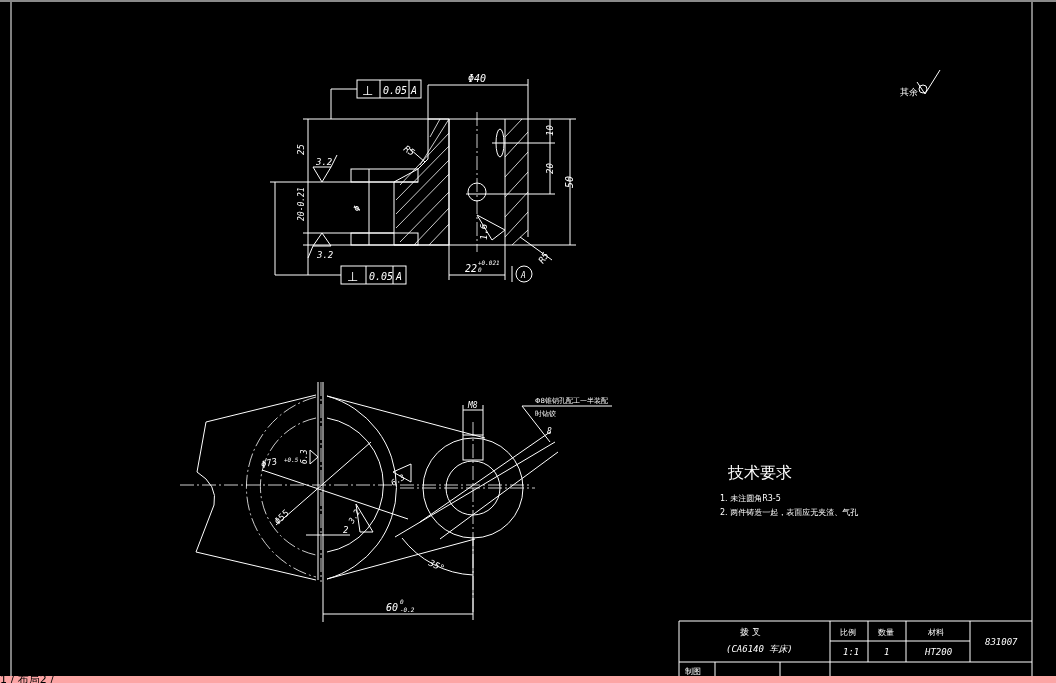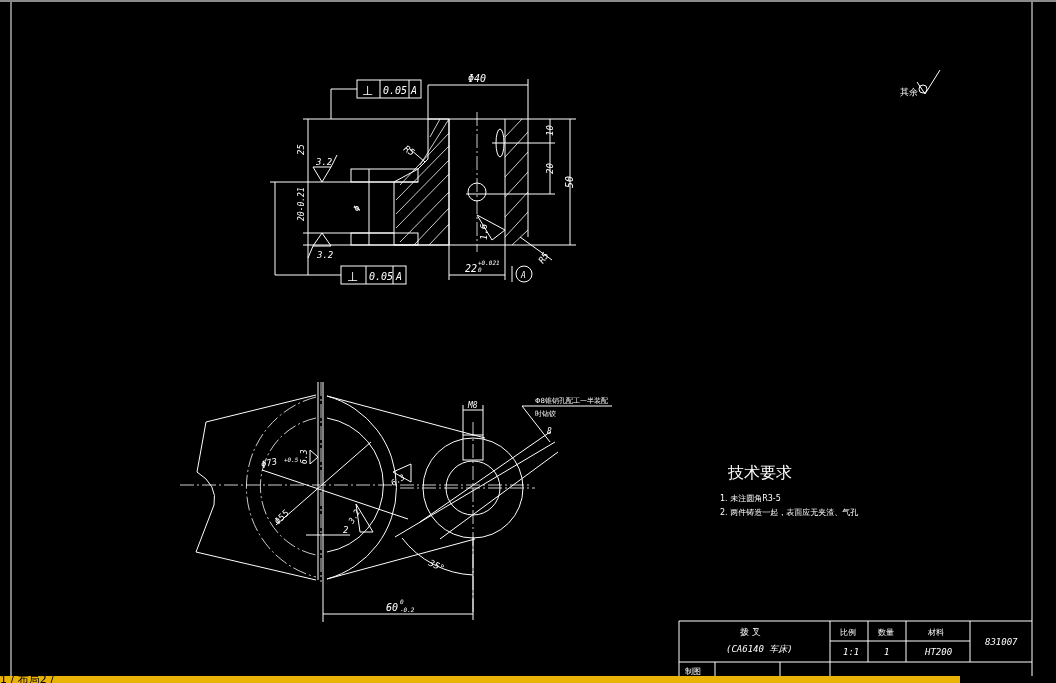--- a/index.html
+++ b/index.html
@@ -1,20 +1,20 @@
 <!DOCTYPE html>
 <html><head>
   <meta charset="utf-8">
   <style>
     html, body { margin:0; padding:0; }
     body { width:1056px; height:683px; background:#000; position:relative; overflow:hidden; font-family:"DejaVu Sans", sans-serif; }
     #topbar { position:absolute; left:0; top:0; width:1056px; height:2px; background:#8a8a8a; }
     #canvas { position:absolute; left:0; top:2px; width:1056px; height:674px; background:#000; }
     #canvas svg { position:absolute; left:0; top:0; }
-    #statusbar { position:absolute; left:0; top:676px; width:960px; height:7px; background:#eab308; overflow:hidden; }
+    #statusbar { position:absolute; left:0; top:676px; width:1056px; height:7px; background:#fca5a5; overflow:hidden; }
     #statusbar span { position:absolute; top:-4px; font-size:11px; color:#000; white-space:nowrap; font-family:"DejaVu Sans", sans-serif; }
     .t { fill:#fff; font-family:"DejaVu Sans Mono", monospace; font-style:italic; }
     .tc { fill:#fff; font-family:"DejaVu Sans", sans-serif; }
     .ln { stroke:#fff; stroke-width:1; fill:none; }
     .cl { stroke:#fff; stroke-width:0.8; fill:none; stroke-dasharray:14 3 2 3; }
     .hatch { stroke:#fff; stroke-width:0.8; }
   </style>
 </head>
 <body>
 

